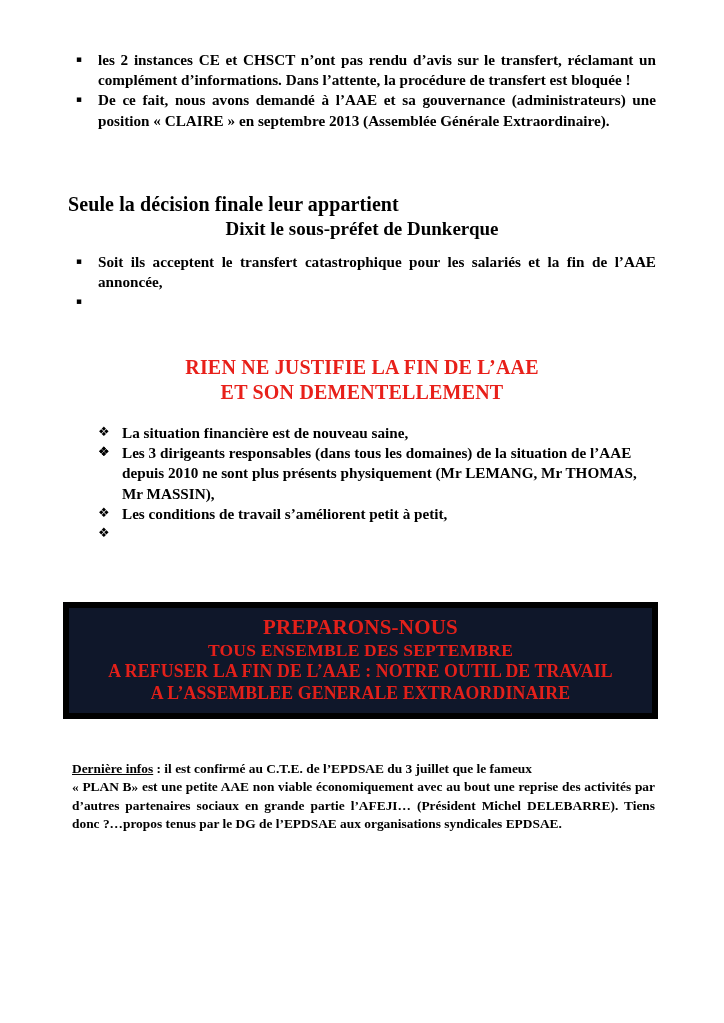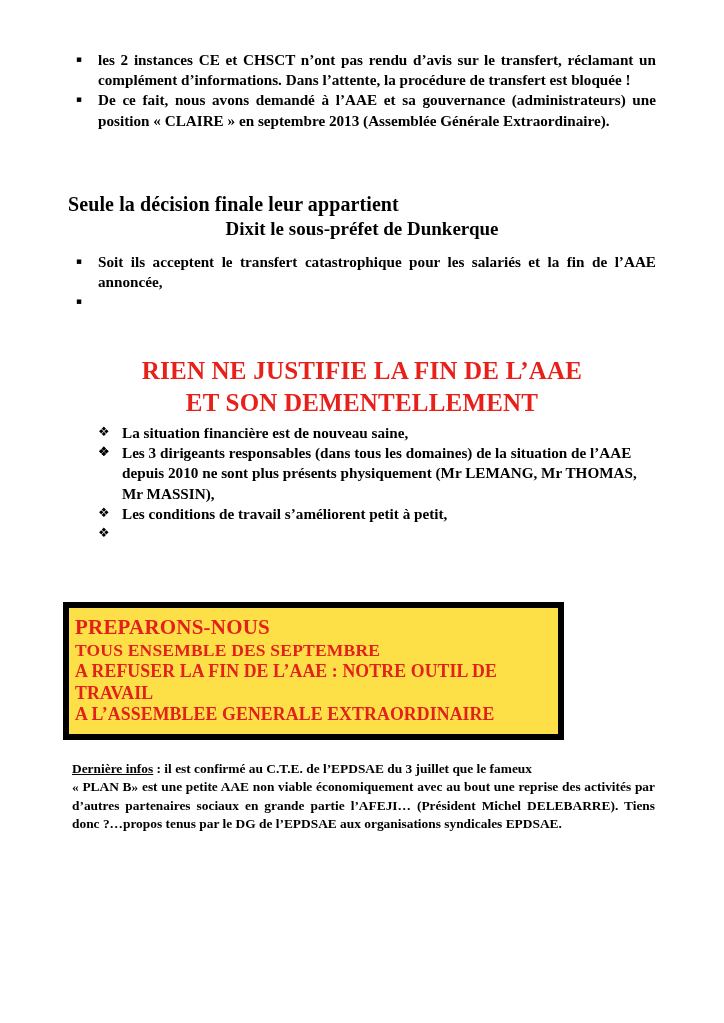--- a/index.html
+++ b/index.html
@@ -91,36 +91,37 @@
     text-align: center;
     font-weight: bold;
     font-size: 19px;
     margin: 2px 0 0 0;
     color: #000;
   }
   .red-heading {
     color: #e8201a;
     font-weight: bold;
     text-align: center;
-    font-size: 25px;
+    font-size: 20px;
     line-height: 1.26;
     margin: 0;
     letter-spacing: 0.2px;
   }
 
   
   .cta-box {
     position: absolute;
     left: 63px;
     top: 602px;
-    width: 501px;
+    width: 595px;
     box-sizing: border-box;
     border: 6px solid #000000;
-    background: #fde047;
+    background: #0f172a;
     padding: 7px 6px 9px 6px;
+    text-align: center;
   }
   .cta-line {
     color: #e3201a;
     font-weight: bold;
     line-height: 1.2;
     margin: 0;
   }
   .cta-line-1 { font-size: 21px; letter-spacing: 0.2px; }
   .cta-line-2 { font-size: 17.5px; letter-spacing: 0.2px; }
   .cta-line-3 { font-size: 17.8px; letter-spacing: 0.1px; }

